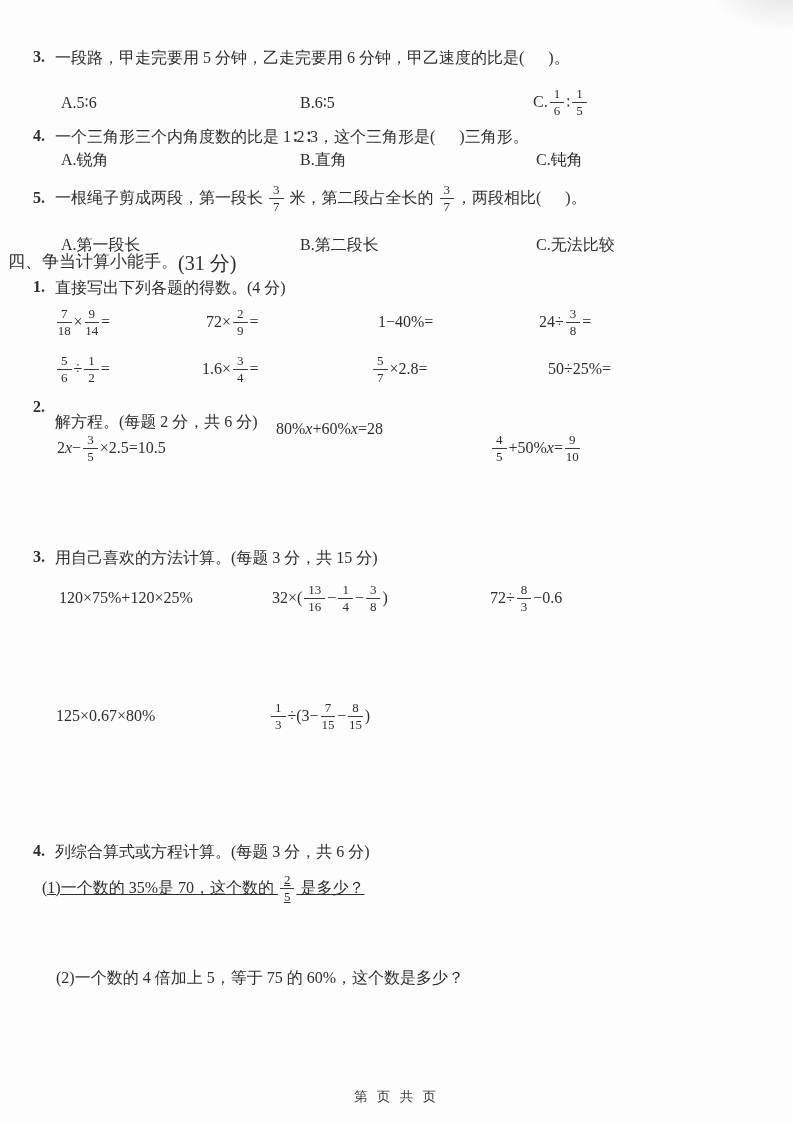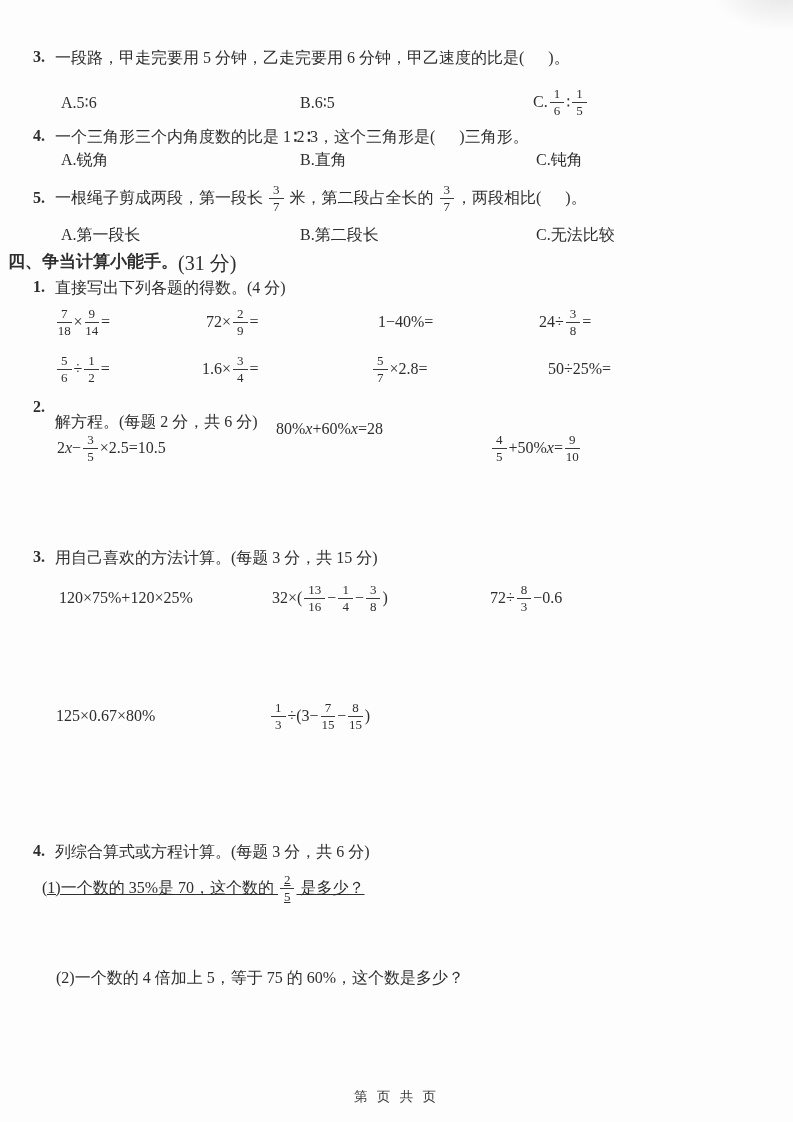--- a/index.html
+++ b/index.html
@@ -14,21 +14,21 @@
     font-size:16px;
   }
   .smudge{
     position:absolute;right:-8px;top:-8px;width:90px;height:40px;
     background:radial-gradient(ellipse at 80% 0%, rgba(160,160,160,.25), rgba(160,160,160,0) 70%);
   }
   .abs{position:absolute;}
   .line{display:flex;align-items:flex-start;white-space:pre;}
   .cell{display:inline-flex;align-items:center;white-space:pre;height:46px;}
   .qnum{font-weight:bold;margin-right:10px;white-space:pre;}
-  .sec-bold{font-weight:bold;font-size:17px;white-space:pre;}
+  .sec-bold{font-weight:normal;font-size:17px;white-space:pre;}
   .sec-rest{font-size:20px;white-space:pre;}
   .mathline{display:inline-flex;align-items:center;white-space:pre;}
   .frac{display:inline-flex;flex-direction:column;align-items:center;line-height:1.05;margin:0 2px;vertical-align:middle;}
   .frac .num{font-size:13px;padding:0 4px 1px;border-bottom:1px solid #3a3a3a;}
   .frac .den{font-size:13px;padding-top:1px;}
   .mt{white-space:pre;}
   .mi{font-style:italic;white-space:pre;}
   .opt{white-space:pre;}
   .footer{width:793px;text-align:center;font-size:13.5px;letter-spacing:3px;color:#3a3a3a;}
 </style>
@@ -55,21 +55,21 @@
   <div class="abs" style="left:0;top:150px;height:30px;width:793px;">
     <span class="opt" style="position:absolute;left:61px;">A.锐角</span>
     <span class="opt" style="position:absolute;left:300px;">B.直角</span>
     <span class="opt" style="position:absolute;left:536px;">C.钝角</span>
   </div>
 
   <div class="abs cell" style="left:33px;top:175px;">
     <span class="qnum">5.</span>
     <span class="mathline"><span class="mt">一根绳子剪成两段，第一段长 </span><span class="frac"><span class="num">3</span><span class="den">7</span></span><span class="mt"> 米，第二段占全长的 </span><span class="frac"><span class="num">3</span><span class="den">7</span></span><span class="mt">，两段相比(      )。</span></span>
   </div>
-  <div class="abs" style="left:0;top:225px;height:30px;width:698px;">
+  <div class="abs" style="left:0;top:235px;height:30px;width:698px;">
     <span class="opt" style="position:absolute;left:61px;">A.第一段长</span>
     <span class="opt" style="position:absolute;left:300px;">B.第二段长</span>
     <span class="opt" style="position:absolute;left:536px;">C.无法比较</span>
   </div>
 
   <div class="abs line" style="left:8px;top:250px;">
     <span class="sec-bold">四、争当计算小能手。</span>
     <span class="sec-rest">(31 分)</span>
   </div>
 

